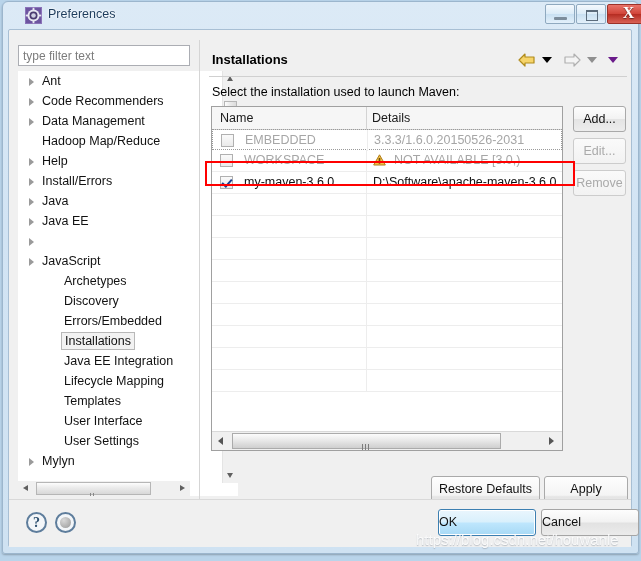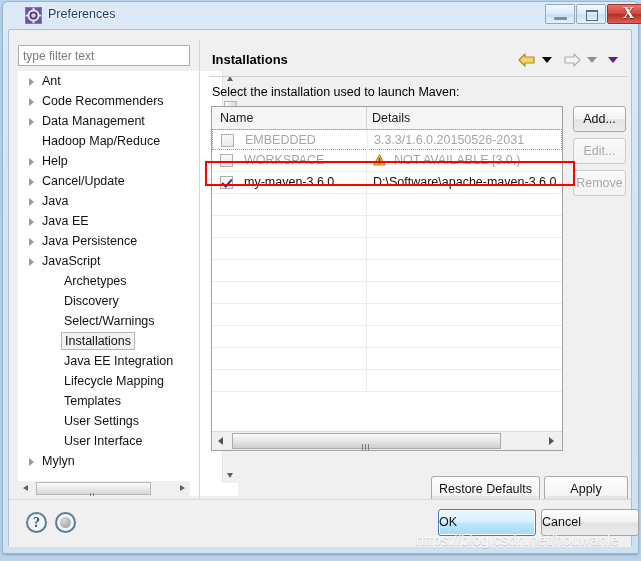--- a/index.html
+++ b/index.html
@@ -653,64 +653,63 @@
               </div>
               <div class="tree-item lvl1">
                 <span class="tree-label">Hadoop Map/Reduce</span>
               </div>
               <div class="tree-item lvl1">
                 <span class="tw tw-collapsed"></span>
                 <span class="tree-label">Help</span>
               </div>
               <div class="tree-item lvl1">
                 <span class="tw tw-collapsed"></span>
-                <span class="tree-label">Cancel/Update</span>
+                <span class="tree-label">Install/Errors</span>
               </div>
               <div class="tree-item lvl1">
                 <span class="tw tw-collapsed"></span>
                 <span class="tree-label">Java</span>
               </div>
               <div class="tree-item lvl1">
                 <span class="tw tw-collapsed"></span>
                 <span class="tree-label">Java EE</span>
               </div>
               <div class="tree-item lvl1">
                 <span class="tw tw-collapsed"></span>
-                <span class="tree-label">Java Persistence</span>
               </div>
               <div class="tree-item lvl1">
                 <span class="tw tw-collapsed"></span>
                 <span class="tree-label">JavaScript</span>
               </div>
               <div class="tree-item lvl2">
                 <span class="tree-label">Archetypes</span>
               </div>
               <div class="tree-item lvl2">
                 <span class="tree-label">Discovery</span>
               </div>
               <div class="tree-item lvl2">
-                <span class="tree-label">Select/Warnings</span>
+                <span class="tree-label">Errors/Embedded</span>
               </div>
               <div class="tree-item lvl2 selected">
                 <span class="tree-label">Installations</span>
               </div>
               <div class="tree-item lvl2">
                 <span class="tree-label">Java EE Integration</span>
               </div>
               <div class="tree-item lvl2">
                 <span class="tree-label">Lifecycle Mapping</span>
               </div>
               <div class="tree-item lvl2">
                 <span class="tree-label">Templates</span>
               </div>
               <div class="tree-item lvl2">
+                <span class="tree-label">User Interface</span>
+              </div>
+              <div class="tree-item lvl2">
                 <span class="tree-label">User Settings</span>
-              </div>
-              <div class="tree-item lvl2">
-                <span class="tree-label">User Interface</span>
               </div>
               <div class="tree-item lvl1">
                 <span class="tw tw-collapsed"></span>
                 <span class="tree-label">Mylyn</span>
               </div>
             </div>
 
           <div id="tree-vscroll">
             <div class="sb-arrow up"></div>
             <div id="tree-thumb">

